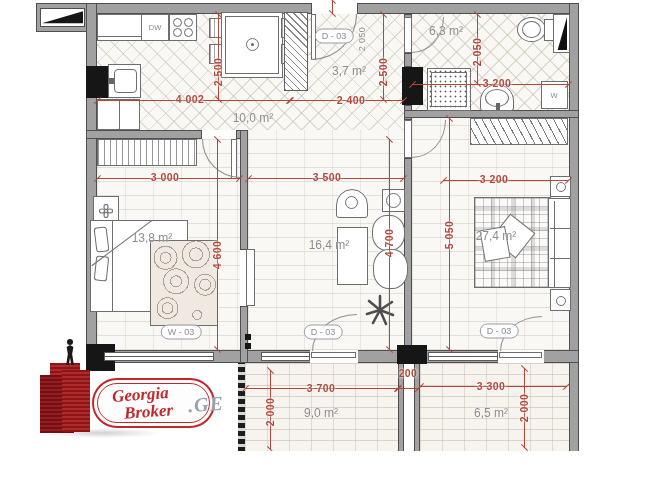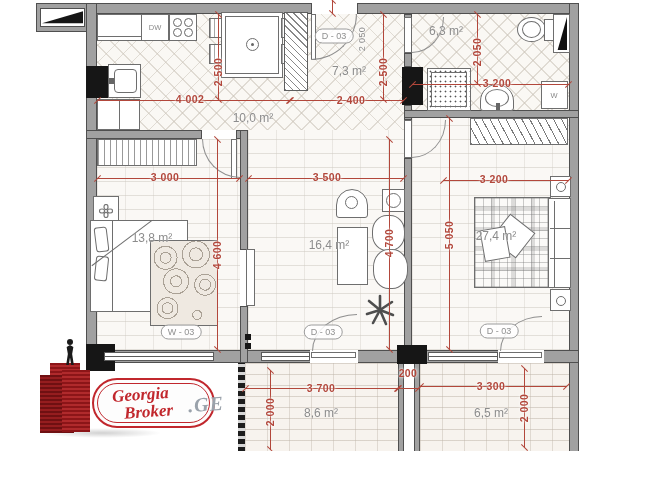--- a/index.html
+++ b/index.html
@@ -256,26 +256,26 @@
   <div class="dtext v" style="left:217px;top:255px">4 600</div>
   <div class="dtext v" style="left:389px;top:243px">4 700</div>
   <div class="dtext v" style="left:449px;top:235px">5 050</div>
   <div class="dtext" style="left:321px;top:388px">3 700</div>
   <div class="dtext v" style="left:270px;top:412px">2 000</div>
   <div class="dtext" style="left:408px;top:373px">200</div>
   <div class="dtext" style="left:491px;top:386px">3 300</div>
   <div class="dtext v" style="left:524px;top:408px">2 000</div>
 
   <div class="atext" style="left:253px;top:118px">10,0 m²</div>
-  <div class="atext" style="left:349px;top:71px">7,3 m²</div>
+  <div class="atext" style="left:349px;top:71px">3,7 m²</div>
   <div class="atext" style="left:446px;top:31px">6,3 m²</div>
   <div class="atext" style="left:152px;top:238px">13,8 m²</div>
   <div class="atext" style="left:329px;top:245px">16,4 m²</div>
   <div class="atext" style="left:496px;top:236px">27,4 m²</div>
-  <div class="atext" style="left:321px;top:413px">8,6 m²</div>
+  <div class="atext" style="left:321px;top:413px">9,0 m²</div>
   <div class="atext" style="left:491px;top:413px">6,5 m²</div>
 
   <div class="tag" style="left:334px;top:36px">D - 03</div>
   <div class="tag" style="left:323px;top:332px">D - 03</div>
   <div class="tag" style="left:499px;top:331px">D - 03</div>
   <div class="tag" style="left:181px;top:332px">W - 03</div>
 
   <div style="position:absolute;left:30px;top:335px;width:210px;height:110px">
     <div style="position:absolute;left:12px;top:93px;width:120px;height:10px;background:radial-gradient(ellipse at center,rgba(0,0,0,.18),transparent 70%)"></div>
     <div class="badge" style="left:62px;top:43px;width:123px;height:50px">

